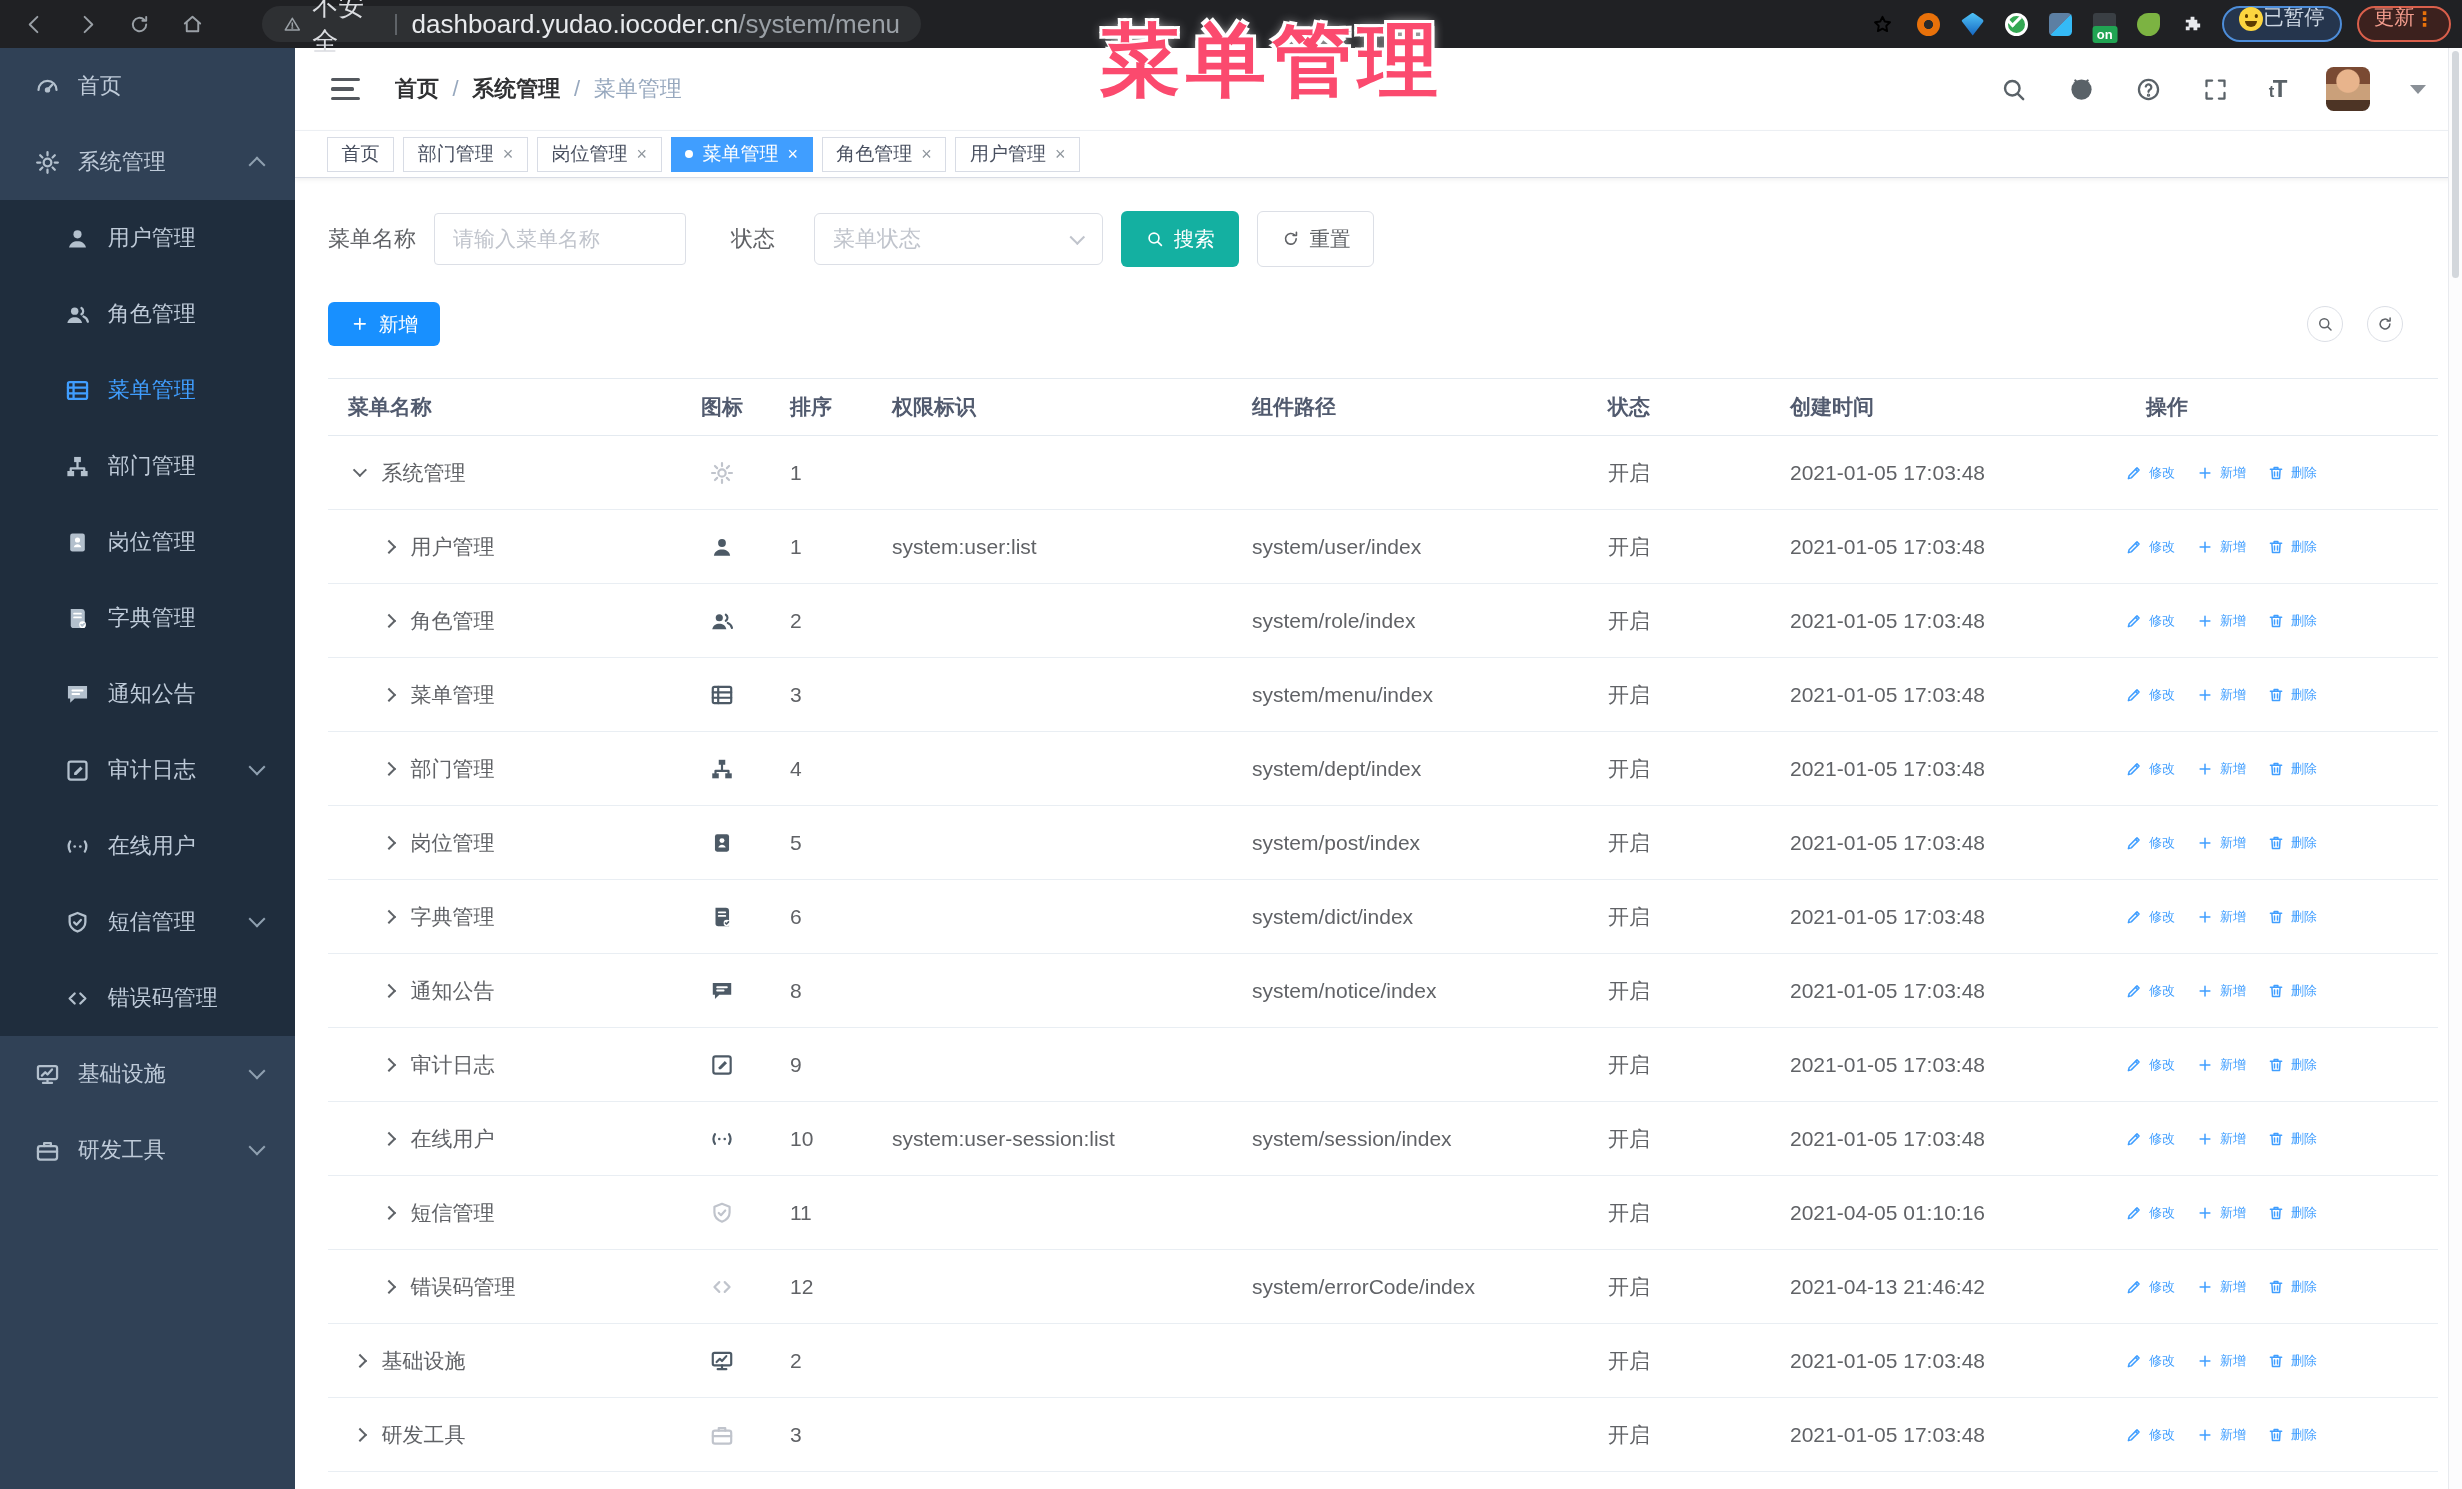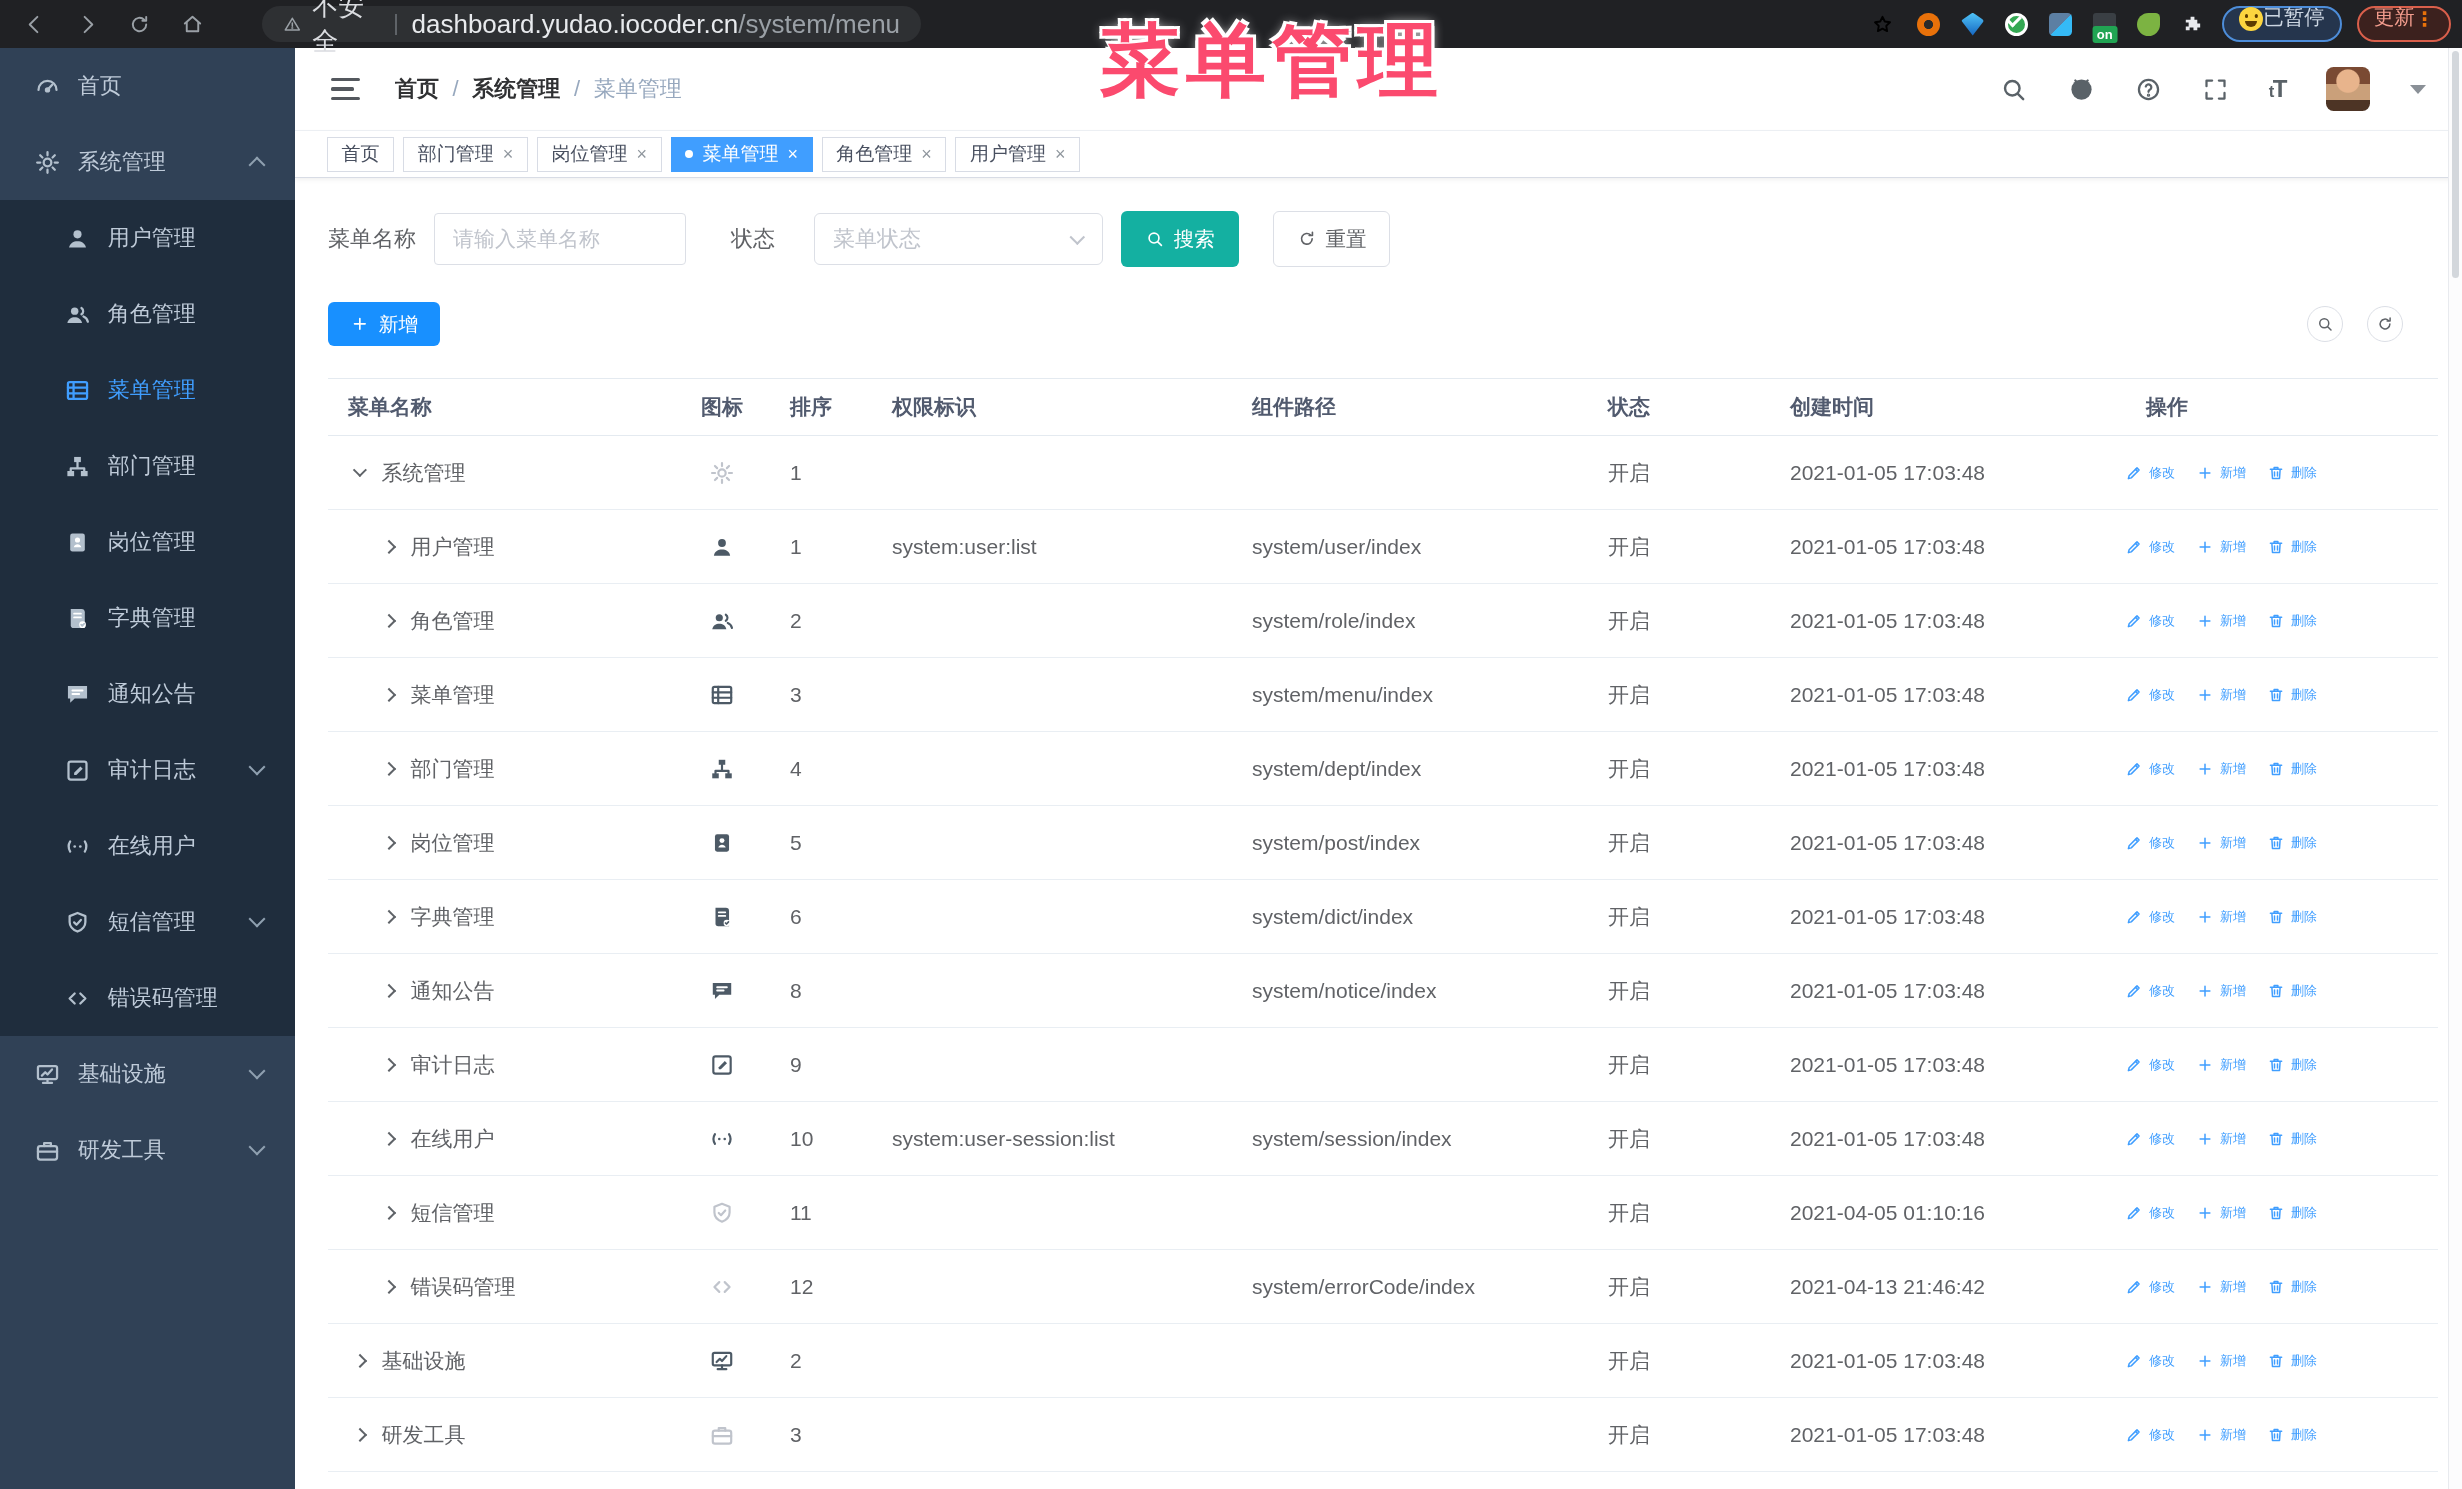--- a/index.html
+++ b/index.html
@@ -92,21 +92,21 @@
   .filter-row { display:flex; align-items:center; font-size:22px; color:#606266; }
   .f-label { margin-right:18px; }
   .f-input { width:252px; height:52px; border:1.5px solid #dcdfe6; border-radius:4px; padding:0 18px; font-size:21px; color:#606266; font-family:inherit; }
   .f-input::placeholder { color:#c0c4cc; }
   .f-select { width:289px; height:52px; border:1.5px solid #dcdfe6; border-radius:6px; display:flex; align-items:center; padding:0 18px; color:#c0c4cc; position:relative; margin-left:21px; cursor:pointer; }
   .sel-caret { position:absolute; right:19.7px; top:50%; width:10.6px; height:10.6px; border-right:2.3px solid #c0c4cc; border-bottom:2.3px solid #c0c4cc; transform:translateY(-70%) rotate(45deg); }
   .gap-status { margin-left:45px; }
   .btn { height:56px; border-radius:6px; display:inline-flex; align-items:center; justify-content:center; gap:9px; font-size:20.5px; padding:0 23px; cursor:pointer; border:1.5px solid transparent; }
   .btn .svgicon { width:19.7px; height:19.7px; }
   .btn-search { background:#14b0a1; color:#fff; margin-left:18px; }
-  .btn-reset { background:#fff; border-color:#dcdfe6; color:#606266; margin-left:34px; }
+  .btn-reset { background:#fff; border-color:#dcdfe6; color:#606266; margin-left:18px; }
   .toolbar-row { margin-top:35px; display:flex; align-items:center; }
   .btn-add { background:#1890ff; color:#fff; height:44px; font-size:19.7px; padding:0 21px; }
   .tool-circles { position:absolute; right:59px; margin-top:0; display:flex; gap:24px; }
   .circle-btn { width:36px; height:36px; border-radius:50%; border:1.5px solid #dcdfe6; display:flex; align-items:center; justify-content:center; color:#5f6368; cursor:pointer; background:#fff; }
   .circle-btn .svgicon { width:18px; height:18px; }
 
   
   .table { width:2110px; margin-top:32px; font-size:21px; }
   .thead, .trow { display:grid; grid-template-columns:356px 76px 102px 360px 356px 182px 356px 1fr; align-items:center; }
   .thead { height:58px; border-top:1.5px solid #e4eaf0; border-bottom:1.5px solid #e4eaf0; color:#515a6e; font-weight:bold; }

